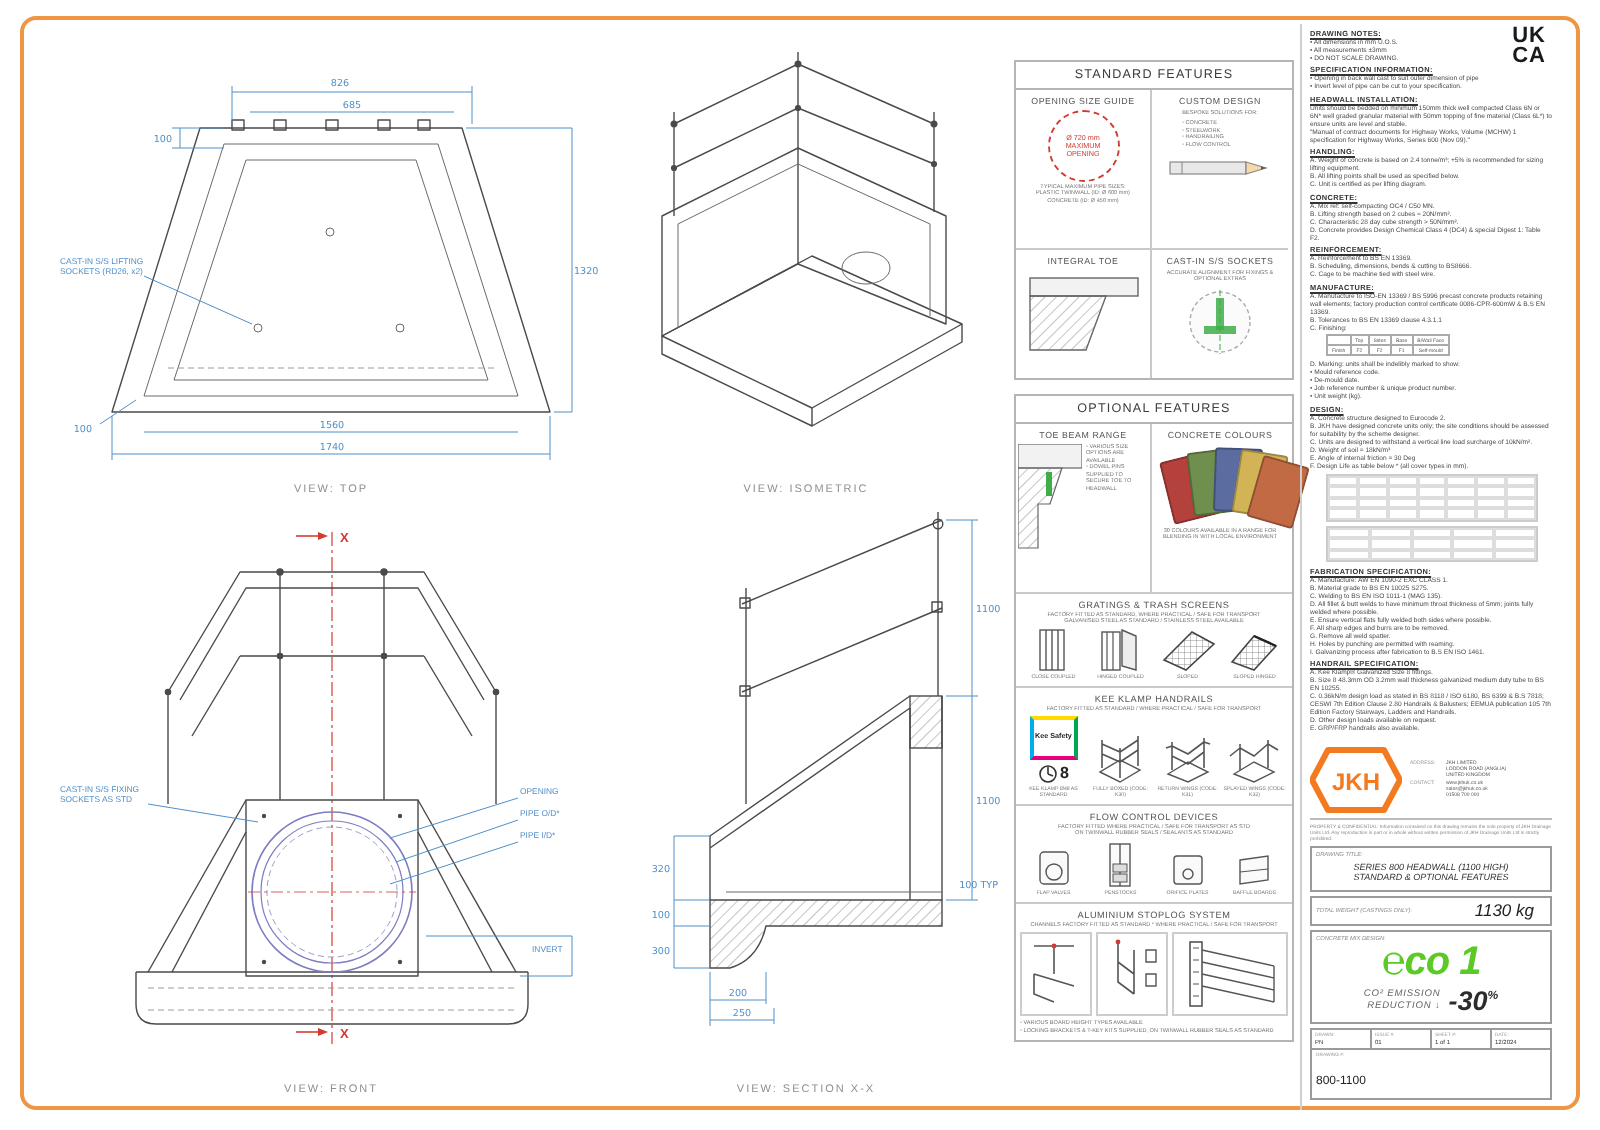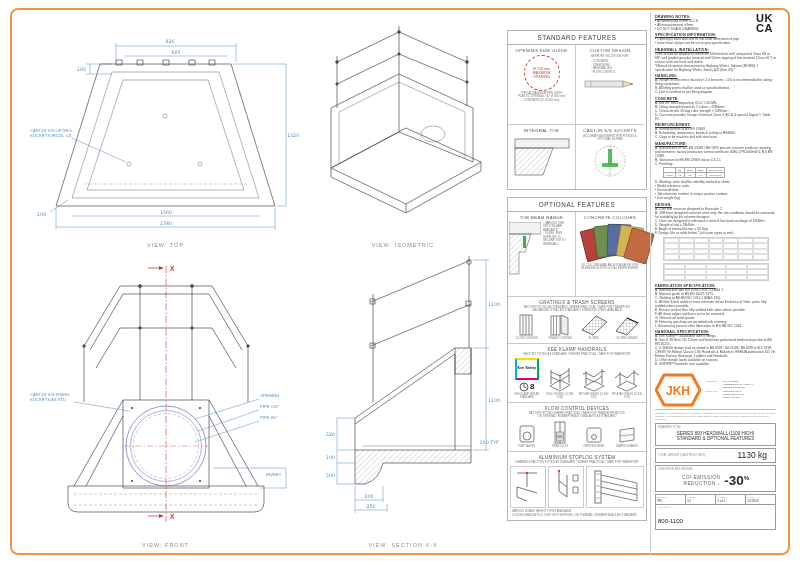--- a/index.html
+++ b/index.html
@@ -51,21 +51,21 @@
   .dgrid div{border:0.5px solid #ddd;height:3.5px;}
   .g7{grid-template-columns:repeat(7,1fr);}
   .g5{grid-template-columns:repeat(5,1fr);}
   
   .jkh-row{display:flex;align-items:center;margin-top:3px;}
   .jkh-right{margin-left:4px;}
   .crow{display:flex;margin-bottom:1.5px;}
   .clab{width:18px;font-size:2.5px;color:#999;}
   .cval{font-size:2.5px;color:#555;line-height:1.2;}
   .conf{font-size:2.4px;color:#888;line-height:1.25;border-top:1px solid #bbb;margin-top:2px;padding-top:1.5px;}
-  .tb{border:1px solid #9b9b9b;margin-top:2px;box-sizing:border-box;background:#fff;}
+  .tb{border:1px solid #9b9b9b;margin-top:2px;box-sizing:border-box;background:#fff;font-style:italic;}
   .tb-lab{font-size:2.9px;color:#8a8a8a;margin:1px 2px 0 2px;}
   .tb-title{font-size:4.5px;color:#333;text-align:center;line-height:1.3;margin:2px 2px 3px 2px;}
   .wrow{display:flex;align-items:center;justify-content:space-between;padding:1px 2px 2px 2px;}
   .wval{font-size:8.5px;color:#222;margin-right:6px;}
   .eco{text-align:center;font-size:20px;line-height:19px;font-weight:bold;color:#5bc926;letter-spacing:-0.5px;margin-top:1px;}
   .co2row{display:flex;align-items:center;justify-content:center;margin:2px 0 3px 0;}
   .co2lab{font-size:4.8px;color:#666;text-align:right;line-height:1.25;letter-spacing:0.4px;}
   .pct{font-size:13.5px;color:#2c2c2c;margin-left:4px;font-weight:bold;}
   .pct sup{font-size:6px;}
   .meta{display:flex;border:1px solid #9b9b9b;border-bottom:none;margin-top:2px;}
@@ -662,20 +662,23 @@
 
     <div class="tb">
       <div class="wrow">
         <span class="tb-lab" style="margin:0;">TOTAL WEIGHT (CASTINGS ONLY):</span>
         <span class="wval">1130 kg</span>
       </div>
     </div>
 
     <div class="tb">
       <div class="tb-lab">CONCRETE MIX DESIGN:</div>
+      <div class="eco">
+        <span>℮co</span> <span>1</span>
+      </div>
       <div class="co2row">
         <span class="co2lab pre">CO² EMISSION
 REDUCTION ↓</span>
         <span class="pct"><span>-30</span><sup>%</sup></span>
       </div>
     </div>
 
     <div class="meta">
       <div class="mcell">
         <span class="ml">DRAWN:</span>

